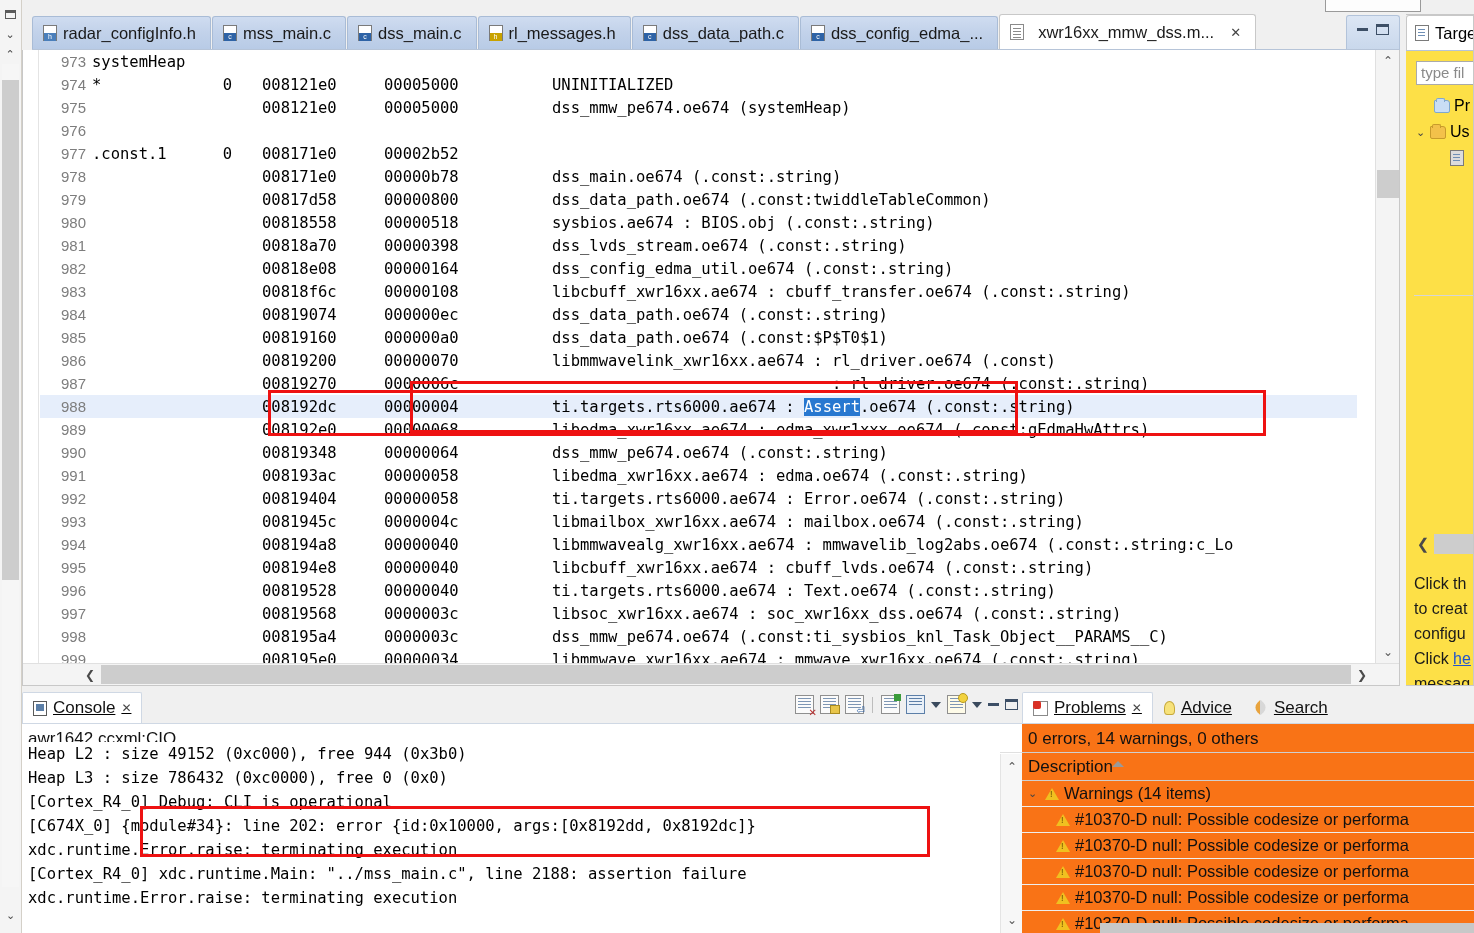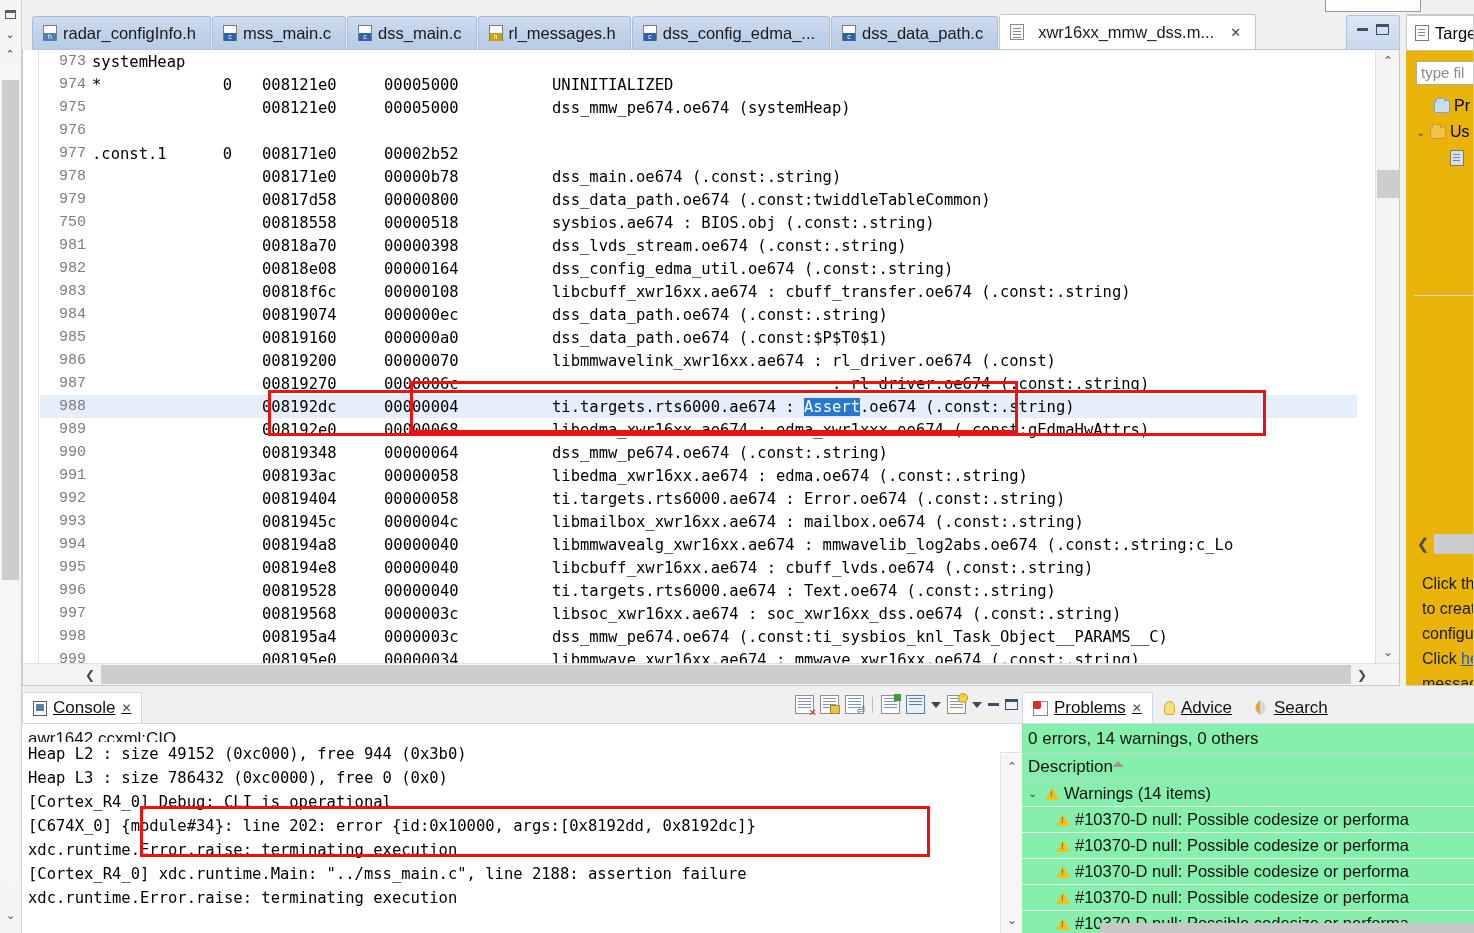--- a/index.html
+++ b/index.html
@@ -123,21 +123,21 @@
   }
   .code-line {
     height: 23px; display: flex; align-items: center;
     font-family: "DejaVu Sans Mono", monospace; font-size: 15.5px;
     white-space: pre; color: #000000;
   }
   .code-line.current { background: #e6eefb; }
   .ln {
     width: 52px; text-align: right; padding-right: 6px;
     color: #7d7d7d; flex: 0 0 52px;
-    font-family: Liberation Mono, monospace; font-size: 15px;
+    font-family: Liberation Sans, sans-serif; font-size: 15px;
   }
   .c-name  { display: inline-block; width: 104px; }
   .c-pad   { display: inline-block; width: 36px; text-align: right; }
   .c-addr  { display: inline-block; width: 152px; text-align: left; padding-left: 30px;}
   .c-size  { display: inline-block; width: 168px; text-align: left; }
   .c-desc  { display: inline-block; }
   .sel {
     background: #2878d0; color: #ffffff; margin-top: 46px;
   }
 
@@ -168,21 +168,21 @@
   }
   .hs-left { left: 56px; }
   .hs-right { right: 26px; }
   .hs-thumb {
     position: absolute; left: 78px; right: 48px; top: 1px; height: 19px; background: #cdcdcd;
   }
 
   
   .rightview {
     position: absolute; left: 1406px; top: 14px; width: 68px; height: 672px;
-    background: #eab308; border: 1px solid #c8c8c8; border-left: none;
+    background: #fde047; border: 1px solid #c8c8c8; border-left: none;
     overflow: hidden;
   }
   .rv-tabbar {
     height: 36px; background: #f0f0f0; border-bottom: 1px solid #b6c4d8;
     display: flex; align-items: flex-end;
   }
   .rv-tab {
     height: 35px; display: flex; align-items: center; gap: 6px; padding: 0 8px;
     background: #ffffff; border: 1px solid #c8c8c8; border-bottom: none;
     border-radius: 3px 3px 0 0; font-size: 16.5px; white-space: nowrap;
@@ -221,21 +221,21 @@
   }
   .rv-collapse {
     position: absolute; left: 6px; top: 518px; display: flex; align-items: center;
   }
   .rv-collapse .chev {
     width: 22px; height: 22px; display: flex; align-items: center; justify-content: center;
     font-size: 15px; color: #4a4a4a; font-family: "DejaVu Sans", sans-serif;
   }
   .rv-collapse .bar { width: 40px; height: 20px; background: #cdcdcd; }
   .rv-text {
-    position: absolute; left: 16px; top: 556px; right: 0;
+    position: absolute; left: 8px; top: 556px; right: 0;
     font-size: 16px; line-height: 25px; color: #1a1a1a; white-space: nowrap;
   }
   .rv-link { color: #2255cc; text-decoration: underline; }
 
   
   .console-panel {
     position: absolute; left: 22px; top: 692px; width: 1000px; height: 241px;
     background: #ffffff;
   }
   .panel-tabbar {
@@ -335,21 +335,21 @@
     border-left: 1px solid #e4e4e4;
   }
   .cvs-arrow {
     position: absolute; left: 0; width: 22px; height: 18px;
     display: flex; align-items: center; justify-content: center;
     font-size: 12px; color: #5a5a5a; font-family: "DejaVu Sans", sans-serif;
   }
 
   
   .problems-panel {
-    position: absolute; left: 1022px; top: 692px; right: 0; height: 241px; background: #86efac;
+    position: absolute; left: 1022px; top: 692px; right: 0; height: 241px; background: #f97316;
   }
   .problems-summary {
     height: 29px; line-height: 29px; padding-left: 6px; font-size: 17px; color: #111;
     border-bottom: 1px solid #cfcfcf;
   }
   .problems-header {
     height: 28px; line-height: 28px; padding-left: 6px; font-size: 17px; color: #111;
     border-bottom: 1px solid #cfcfcf; position: relative;
   }
   .sort-caret {
@@ -427,26 +427,26 @@
         <span class="tab-label">dss_main.c</span>
       </div>
 
       <div class="tab">
         <span class="ficon hdr" data-glyph="h"></span>
         <span class="tab-label">rl_messages.h</span>
       </div>
 
       <div class="tab">
         <span class="ficon c" data-glyph="c"></span>
-        <span class="tab-label">dss_config_edma_...</span>
+        <span class="tab-label">dss_data_path.c</span>
       </div>
 
       <div class="tab">
         <span class="ficon c" data-glyph="c"></span>
-        <span class="tab-label">dss_data_path.c</span>
+        <span class="tab-label">dss_config_edma_...</span>
       </div>
 
       <div class="tab active">
         <span class="ficon plain">
             <i></i>
           </span>
         <span class="tab-label">xwr16xx_mmw_dss.m...</span>
         <span class="tab-close">✕</span>
       </div>
 
@@ -459,21 +459,21 @@
     <div class="code-wrap">
       <div class="gutter-ruler"></div>
       <div class="code-area" id="code-area">
           <div class="code-line"><span class="ln">973</span><span class="c-name">systemHeap</span><span class="c-pad"></span><span class="c-addr"></span><span class="c-size"></span><span class="c-desc"></span></div>
           <div class="code-line"><span class="ln">974</span><span class="c-name">*</span><span class="c-pad">0</span><span class="c-addr">008121e0</span><span class="c-size">00005000</span><span class="c-desc">UNINITIALIZED</span></div>
           <div class="code-line"><span class="ln">975</span><span class="c-name"></span><span class="c-pad"></span><span class="c-addr">008121e0</span><span class="c-size">00005000</span><span class="c-desc">dss_mmw_pe674.oe674 (systemHeap)</span></div>
           <div class="code-line"><span class="ln">976</span><span class="c-name"></span><span class="c-pad"></span><span class="c-addr"></span><span class="c-size"></span><span class="c-desc"></span></div>
           <div class="code-line"><span class="ln">977</span><span class="c-name">.const.1</span><span class="c-pad">0</span><span class="c-addr">008171e0</span><span class="c-size">00002b52</span><span class="c-desc"></span></div>
           <div class="code-line"><span class="ln">978</span><span class="c-name"></span><span class="c-pad"></span><span class="c-addr">008171e0</span><span class="c-size">00000b78</span><span class="c-desc">dss_main.oe674 (.const:.string)</span></div>
           <div class="code-line"><span class="ln">979</span><span class="c-name"></span><span class="c-pad"></span><span class="c-addr">00817d58</span><span class="c-size">00000800</span><span class="c-desc">dss_data_path.oe674 (.const:twiddleTableCommon)</span></div>
-          <div class="code-line"><span class="ln">750</span><span class="c-name"></span><span class="c-pad"></span><span class="c-addr">00818558</span><span class="c-size">00000518</span><span class="c-desc">sysbios.ae674 : BIOS.obj (.const:.string)</span></div>
+          <div class="code-line"><span class="ln">980</span><span class="c-name"></span><span class="c-pad"></span><span class="c-addr">00818558</span><span class="c-size">00000518</span><span class="c-desc">sysbios.ae674 : BIOS.obj (.const:.string)</span></div>
           <div class="code-line"><span class="ln">981</span><span class="c-name"></span><span class="c-pad"></span><span class="c-addr">00818a70</span><span class="c-size">00000398</span><span class="c-desc">dss_lvds_stream.oe674 (.const:.string)</span></div>
           <div class="code-line"><span class="ln">982</span><span class="c-name"></span><span class="c-pad"></span><span class="c-addr">00818e08</span><span class="c-size">00000164</span><span class="c-desc">dss_config_edma_util.oe674 (.const:.string)</span></div>
           <div class="code-line"><span class="ln">983</span><span class="c-name"></span><span class="c-pad"></span><span class="c-addr">00818f6c</span><span class="c-size">00000108</span><span class="c-desc">libcbuff_xwr16xx.ae674 : cbuff_transfer.oe674 (.const:.string)</span></div>
           <div class="code-line"><span class="ln">984</span><span class="c-name"></span><span class="c-pad"></span><span class="c-addr">00819074</span><span class="c-size">000000ec</span><span class="c-desc">dss_data_path.oe674 (.const:.string)</span></div>
           <div class="code-line"><span class="ln">985</span><span class="c-name"></span><span class="c-pad"></span><span class="c-addr">00819160</span><span class="c-size">000000a0</span><span class="c-desc">dss_data_path.oe674 (.const:$P$T0$1)</span></div>
           <div class="code-line"><span class="ln">986</span><span class="c-name"></span><span class="c-pad"></span><span class="c-addr">00819200</span><span class="c-size">00000070</span><span class="c-desc">libmmwavelink_xwr16xx.ae674 : rl_driver.oe674 (.const)</span></div>
           <div class="code-line"><span class="ln">987</span><span class="c-name"></span><span class="c-pad"></span><span class="c-addr">00819270</span><span class="c-size">0000006c</span><span class="c-desc">                              : rl_driver.oe674 (.const:.string)</span></div>
           <div class="code-line current"><span class="ln">988</span><span class="c-name"></span><span class="c-pad"></span><span class="c-addr">008192dc</span><span class="c-size">00000004</span><span class="c-desc"><span>ti.targets.rts6000.ae674 : </span><span class="sel">Assert</span><span>.oe674 (.const:.string)</span></span></div>
           <div class="code-line"><span class="ln">989</span><span class="c-name"></span><span class="c-pad"></span><span class="c-addr">008192e0</span><span class="c-size">00000068</span><span class="c-desc">libedma_xwr16xx.ae674 : edma_xwr1xxx.oe674 (.const:gEdmaHwAttrs)</span></div>
           <div class="code-line"><span class="ln">990</span><span class="c-name"></span><span class="c-pad"></span><span class="c-addr">00819348</span><span class="c-size">00000064</span><span class="c-desc">dss_mmw_pe674.oe674 (.const:.string)</span></div>

